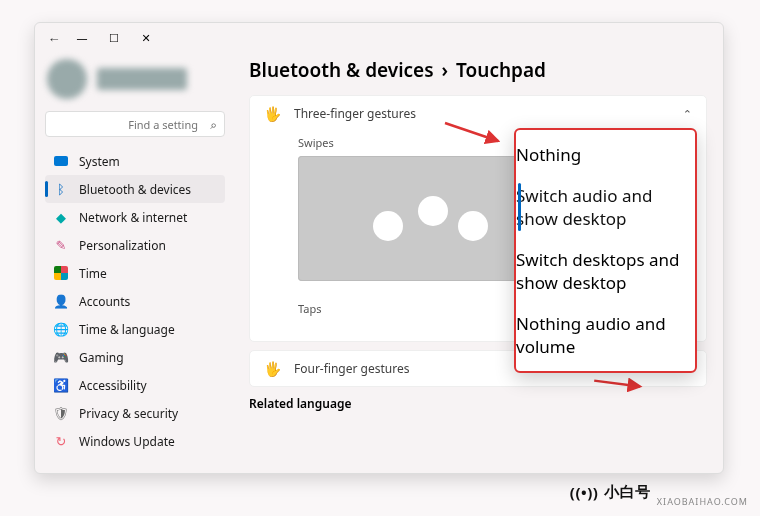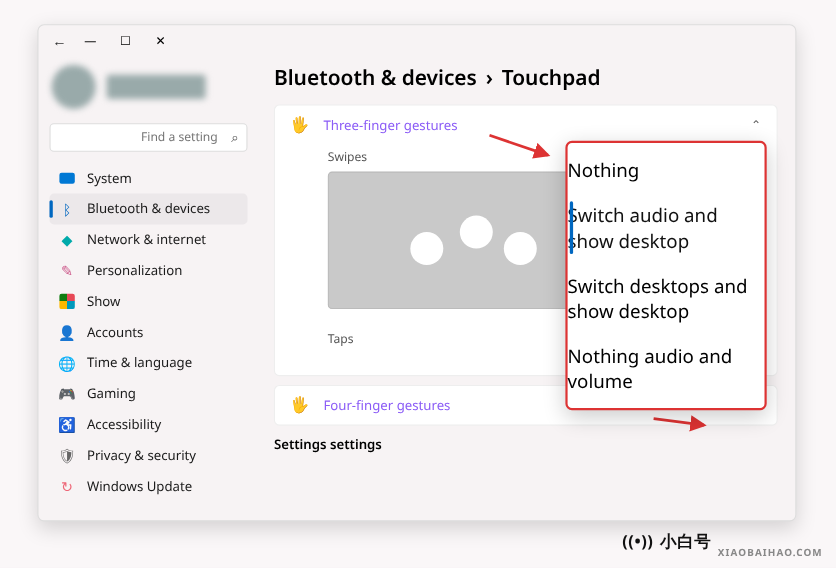--- a/index.html
+++ b/index.html
@@ -32,40 +32,40 @@
   .ico-game{color:#888;}
   .ico-a11y{color:#1a73e8;}
   .ico-priv{color:#666;}
   .ico-upd{color:#e67;}
   .main { flex:1; padding: 2px 16px 0 14px; overflow-y:auto; }
   .bc { display:flex; align-items:center; gap:8px; font-size:19px; font-weight:600; margin: 4px 0 12px 0; }
   .bc a { font-weight:600; cursor:pointer; }
   .card { background:#fff; border:1px solid #eee; border-radius:5px; margin-bottom:8px; }
   .card-header { display:flex; align-items:center; padding: 8px 14px; gap:12px; position:relative; }
   .card-icon { width:18px; text-align:center; font-size:14px; color:#333; }
-  .card-title { font-size:12px; flex:1; color:#8b5cf6; }
+  .card-title { font-size:12px; flex:1; color:#404040; }
   .chev { font-size:11px; color:#555; cursor:pointer; }
   .inner { padding: 4px 14px 10px 48px; font-size:12px; color:#222; }
   .sub-label { font-size:11px; color:#555; margin-bottom:6px; }
   .preview { width: 270px; height: 125px; background:#c9c9c9; border-radius:4px; position:relative; box-shadow: inset 0 0 0 1px #bbb; margin-top:4px;}
   .dot { position:absolute; width:30px; height:30px; background:#fff; border-radius:50%; }
   .right-col { position:absolute; right:18px; top:0; display:flex; flex-direction:column; align-items:flex-end; gap:6px; }
   .action-row { display:flex; align-items:center; gap:8px; font-size:12px; color:#1a1a1a; height:32px; }
   .action-arrow { font-size:13px; width:16px; text-align:center; }
   .dropdown-btn { border:1px solid #ddd; background:#f97316; border-radius:4px; height:26px; padding:0 22px 0 10px; font-size:12px; position:relative; cursor:pointer;}
   .dropdown-btn::after{content:"˅"; position:absolute; right:7px; top:4px; font-size:10px; color:#666;}
   .related-hdr { font-size:12px; font-weight:600; margin-top:8px; }
   .popup { position:absolute; right:26px; top:105px; width:183px; background:#fff; border:2px solid #d33; border-radius:6px; box-shadow:0 6px 20px rgba(0,0,0,0.2); padding:4px 0; z-index:20;}
   .popup-item { font-size:17px; padding:9px 0; cursor:pointer; position:relative;}
   .popup-item.sel { color:#111; }
   .popup-item.sel::before{content:"";position:absolute;left:2px;top:8px;bottom:8px;width:3px;background:#0067c0;border-radius:2px;}
   .popup-arrow { position:absolute; top:96px; right:220px; pointer-events:none;}
   .popup-arrow2 { position:absolute; top:350px; right:80px; transform: rotate(25deg); pointer-events:none;}
   .watermark { position:absolute; right:12px; bottom:8px; font-size:15px; font-weight:700; color:#111; letter-spacing:.5px; display:flex; align-items:center; gap:6px;}
-  .watermark .sub{font-size:9px; font-weight:700; color:#888; letter-spacing:1px;margin-top:20px;}
+  .watermark .sub{font-size:9px; font-weight:400; color:#888; letter-spacing:1px;margin-top:20px;}
   ::-webkit-scrollbar{width:4px}
 </style>
 </head>
 <body>
 
 <div class="window">
   <div class="titlebar">
     <div class="back">←</div>
     <div class="win-controls">
       <div class="win-btn">—</div>
@@ -106,21 +106,21 @@
           <div class="nav-item">
             <span class="nav-icon">
               <span class="ico-pers">✎</span>
             </span>
             <span>Personalization</span>
           </div>
           <div class="nav-item">
             <span class="nav-icon">
               <span class="ico-apps"></span>
             </span>
-            <span>Show</span>
+            <span>Time</span>
           </div>
           <div class="nav-item">
             <span class="nav-icon">
               <span class="ico-acc">👤</span>
             </span>
             <span>Accounts</span>
           </div>
           <div class="nav-item">
             <span class="nav-icon">
               <span class="ico-time">🌐</span>
@@ -202,21 +202,21 @@
       </div>
 
       <div class="card">
         <div class="card-header">
           <span class="card-icon">🖐</span>
           <span class="card-title">Four-finger gestures</span>
           <span class="chev">⌄</span>
         </div>
       </div>
 
-      <div class="related-hdr">Settings settings</div>
+      <div class="related-hdr">Related language</div>
     </div>
   </div>
 
   <div class="popup" id="popup">
       <div class="popup-item">Nothing</div>
       <div class="popup-item sel">Switch audio and show desktop</div>
       <div class="popup-item">Switch desktops and show desktop</div>
       <div class="popup-item">Nothing audio and volume</div>
     </div>
 

